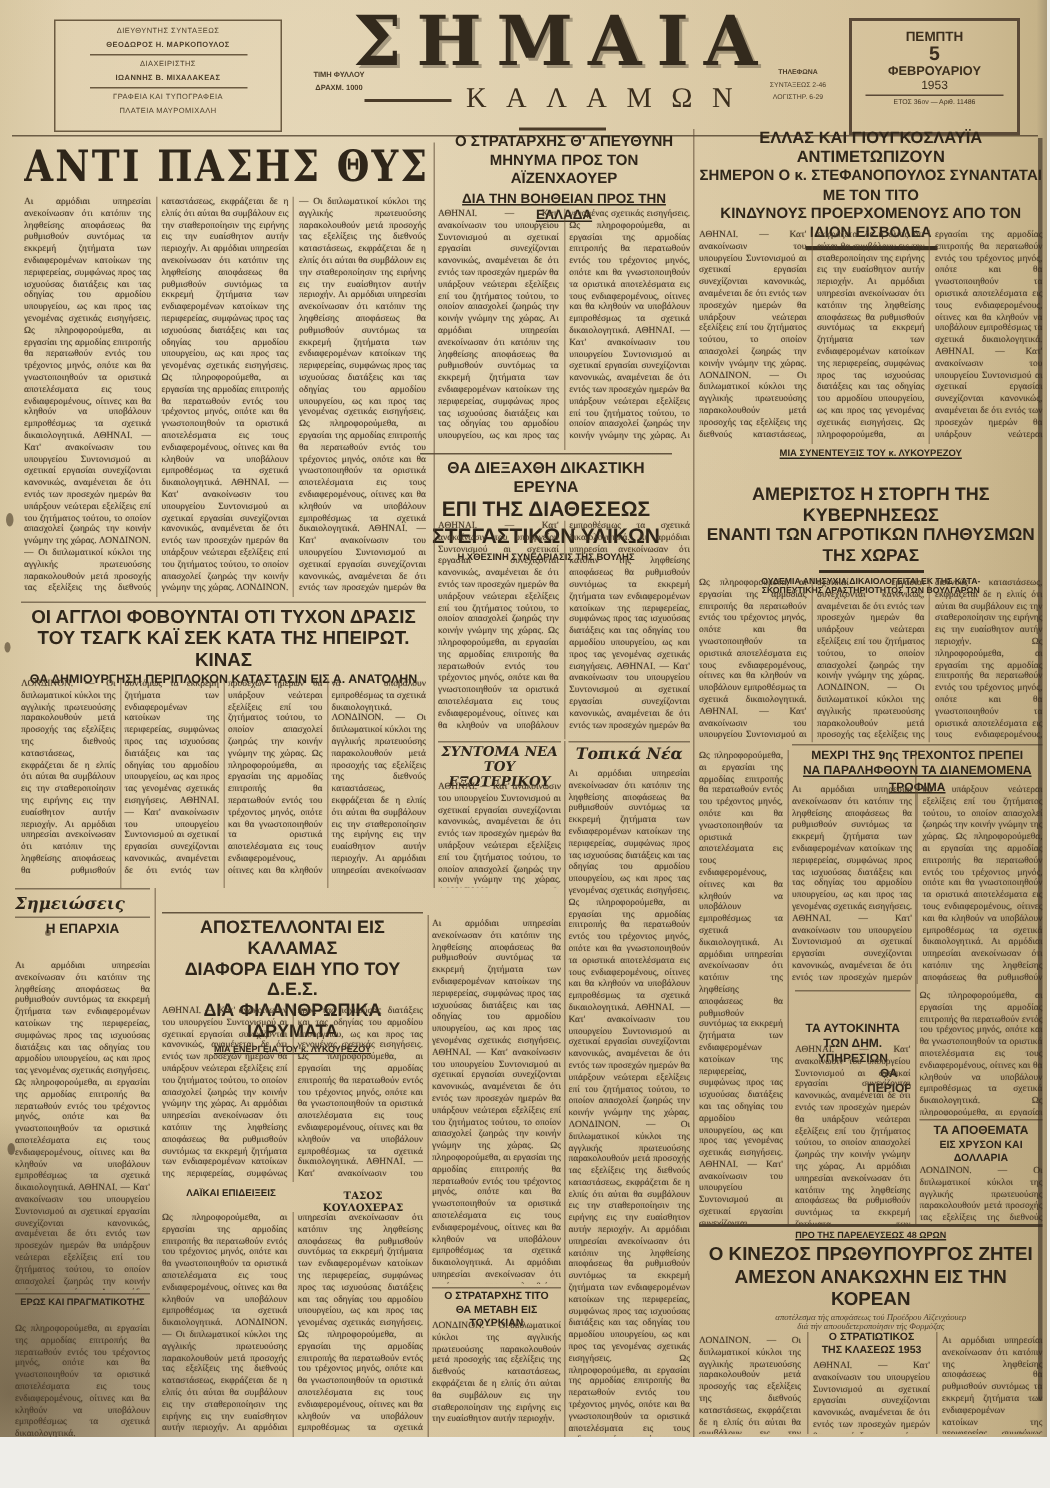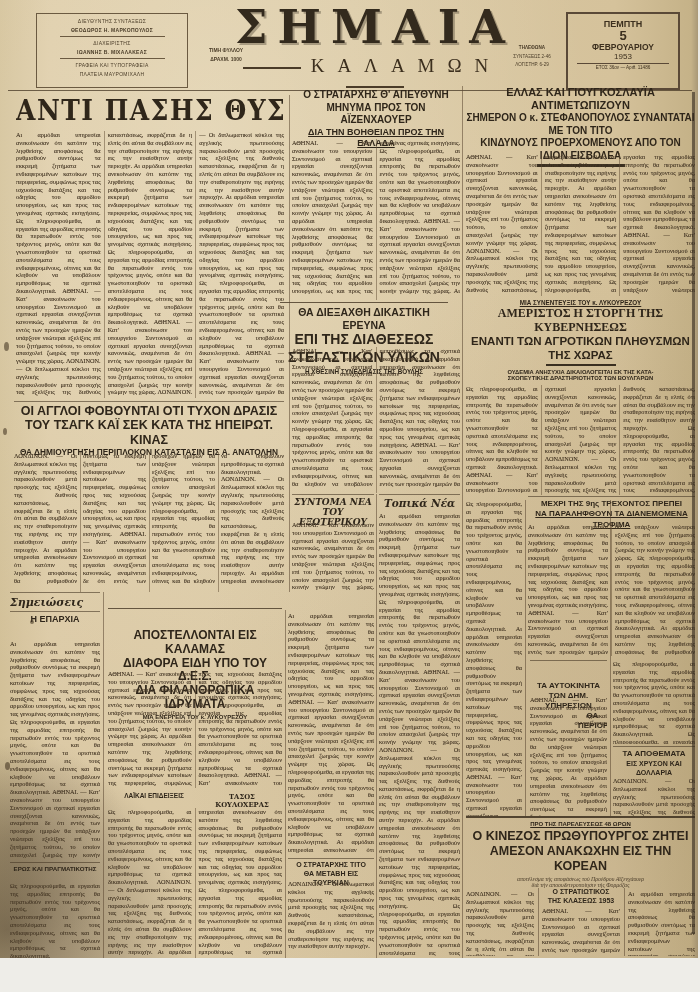--- a/index.html
+++ b/index.html
@@ -108,21 +108,21 @@
 
     <div class="blk ctr" style="left:280px;top:302px;width:168px;border-top:1.5px solid rgba(70,55,36,.8);padding-top:3px;">
       <div class="hl-sans" style="font-size:10.5px;line-height:1.2;">ΘΑ ΔΙΕΞΑΧΘΗ ΔΙΚΑΣΤΙΚΗ ΕΡΕΥΝΑ</div>
       <div class="hl-sans" style="font-size:14px;line-height:1.25;">ΕΠΙ ΤΗΣ ΔΙΑΘΕΣΕΩΣ ΣΤΕΓΑΣΤΙΚΩΝ ΥΛΙΚΩΝ</div>
       <div class="hl-sans" style="font-size:6.3px;margin-top:2px;">Η ΧΘΕΣΙΝΗ ΣΥΝΕΔΡΙΑΣΙΣ ΤΗΣ ΒΟΥΛΗΣ</div>
     </div>
     <div class="blk bt cols2" style="left:292px;top:347px;width:168px;height:146px;">ΑΘΗΝΑΙ. — Κατ' ανακοίνωσιν του υπουργείου Συντονισμού αι σχετικαί εργασίαι συνεχίζονται κανονικώς, αναμένεται δε ότι εντός των προσεχών ημερών θα υπάρξουν νεώτεραι εξελίξεις επί του ζητήματος τούτου, το οποίον απασχολεί ζωηρώς την κοινήν γνώμην της χώρας. Ως πληροφορούμεθα, αι εργασίαι της αρμοδίας επιτροπής θα περατωθούν εντός του τρέχοντος μηνός, οπότε και θα γνωστοποιηθούν τα οριστικά αποτελέσματα εις τους ενδιαφερομένους, οίτινες και θα κληθούν να υποβάλουν εμπροθέσμως τα σχετικά δικαιολογητικά. Αι αρμόδιαι υπηρεσίαι ανεκοίνωσαν ότι κατόπιν της ληφθείσης αποφάσεως θα ρυθμισθούν συντόμως τα εκκρεμή ζητήματα των ενδιαφερομένων κατοίκων της περιφερείας, συμφώνως προς τας ισχυούσας διατάξεις και τας οδηγίας του αρμοδίου υπουργείου, ως και προς τας γενομένας σχετικάς εισηγήσεις. ΑΘΗΝΑΙ. — Κατ' ανακοίνωσιν του υπουργείου Συντονισμού αι σχετικαί εργασίαι συνεχίζονται κανονικώς, αναμένεται δε ότι εντός των προσεχών ημερών θα υπάρξουν νεώτεραι εξελίξεις επί του ζητήματος τούτου, το οποίον απασχολεί ζωηρώς την κοινήν γνώμην της χώρας. Ως πληροφορούμεθα, αι εργασίαι της αρμοδίας επιτροπής θα περατωθούν εντός του τρέχοντος μηνός, οπότε και θα γνωστοποιηθούν τα οριστικά αποτελέσματα εις τους ενδιαφερομένους, οίτινες και θα κληθούν να υποβάλουν εμπροθέσμως τα σχετικά δικαιολογητικά. Αι αρμόδιαι υπηρεσίαι ανεκοίνωσαν ότι κατόπιν της ληφθείσης αποφάσεως θα ρυθμισθούν συντόμως τα εκκρεμή ζητήματα των ενδιαφερομένων κατοίκων της περιφερείας, συμφώνως προς τας ισχυούσας διατάξεις και τας οδηγίας του αρμοδίου υπουργείου, ως και προς τας γενομένας σχετικάς εισηγήσεις. ΑΘΗΝΑΙ. — Κατ' ανακοίνωσιν του υπουργείου Συντονισμού αι σχετικαί εργασίαι συνεχίζονται κανονικώς, αναμένεται δε ότι εντός των προσεχών ημερών θα υπάρξουν νεώτεραι εξελίξεις επί του ζητήματος τούτου, το οποίον απασχολεί ζωηρώς την κοινήν γνώμην της χώρας. Ως πληροφορούμεθα, αι εργασίαι της αρμοδίας επιτροπής θα περατωθούν εντός του τρέχοντος μηνός, οπότε και θα γνωστοποιηθούν τα οριστικά αποτελέσματα εις τους ενδιαφερομένους, οίτινες και θα κληθούν να υποβάλουν εμπροθέσμως τα σχετικά δικαιολογητικά. Αι αρμόδιαι υπηρεσίαι ανεκοίνωσαν ότι κατόπιν της ληφθείσης αποφάσεως θα ρυθμισθούν συντόμως τα εκκρεμή ζητήματα των ενδιαφερομένων κατοίκων της περιφερείας, συμφώνως προς τας ισχυούσας διατάξεις και τας οδηγίας του αρμοδίου υπουργείου, ως και προς τας γενομένας σχετικάς εισηγήσεις.</div>
 
     <div class="blk ctr" style="left:466px;top:299px;width:229px;">
       <div class="hl-sans underl" style="font-size:6.3px;">ΜΙΑ ΣΥΝΕΝΤΕΥΞΙΣ ΤΟΥ κ. ΛΥΚΟΥΡΕΖΟΥ</div>
-      <div class="hl-sans" style="font-size:12px;line-height:1.2;margin-top:0;font-family:Liberation Serif, serif;">ΑΜΕΡΙΣΤΟΣ Η ΣΤΟΡΓΗ ΤΗΣ ΚΥΒΕΡΝΗΣΕΩΣ</div>
+      <div class="hl-sans" style="font-size:12px;line-height:1.2;margin-top:16px;">ΑΜΕΡΙΣΤΟΣ Η ΣΤΟΡΓΗ ΤΗΣ ΚΥΒΕΡΝΗΣΕΩΣ</div>
       <div class="hl-sans" style="font-size:11.5px;line-height:1.2;">ΕΝΑΝΤΙ ΤΩΝ ΑΓΡΟΤΙΚΩΝ ΠΛΗΘΥΣΜΩΝ ΤΗΣ ΧΩΡΑΣ</div>
       <div class="bar" style="width:70px;height:2px;"></div>
       <div class="hl-sans" style="font-size:5.8px;margin-top:3px;">ΟΥΔΕΜΙΑ ΑΝΗΣΥΧΙΑ ΔΙΚΑΙΟΛΟΓΕΙΤΑΙ ΕΚ ΤΗΣ ΚΑΤΑ-</div>
       <div class="hl-sans" style="font-size:5.8px;">ΣΚΟΠΕΥΤΙΚΗΣ ΔΡΑΣΤΗΡΙΟΤΗΤΟΣ ΤΩΝ ΒΟΥΛΓΑΡΩΝ</div>
     </div>
     <div class="blk bt cols3" style="left:466px;top:385px;width:229px;height:110px;">Ως πληροφορούμεθα, αι εργασίαι της αρμοδίας επιτροπής θα περατωθούν εντός του τρέχοντος μηνός, οπότε και θα γνωστοποιηθούν τα οριστικά αποτελέσματα εις τους ενδιαφερομένους, οίτινες και θα κληθούν να υποβάλουν εμπροθέσμως τα σχετικά δικαιολογητικά. ΑΘΗΝΑΙ. — Κατ' ανακοίνωσιν του υπουργείου Συντονισμού αι σχετικαί εργασίαι συνεχίζονται κανονικώς, αναμένεται δε ότι εντός των προσεχών ημερών θα υπάρξουν νεώτεραι εξελίξεις επί του ζητήματος τούτου, το οποίον απασχολεί ζωηρώς την κοινήν γνώμην της χώρας. ΛΟΝΔΙΝΟΝ. — Οι διπλωματικοί κύκλοι της αγγλικής πρωτευούσης παρακολουθούν μετά προσοχής τας εξελίξεις της διεθνούς καταστάσεως, εκφράζεται δε η ελπίς ότι αύται θα συμβάλουν εις την σταθεροποίησιν της ειρήνης εις την ευαίσθητον αυτήν περιοχήν. Ως πληροφορούμεθα, αι εργασίαι της αρμοδίας επιτροπής θα περατωθούν εντός του τρέχοντος μηνός, οπότε και θα γνωστοποιηθούν τα οριστικά αποτελέσματα εις τους ενδιαφερομένους, οίτινες και θα κληθούν να υποβάλουν εμπροθέσμως τα σχετικά δικαιολογητικά. ΑΘΗΝΑΙ. — Κατ' ανακοίνωσιν του υπουργείου Συντονισμού αι σχετικαί εργασίαι συνεχίζονται κανονικώς, αναμένεται δε ότι εντός των προσεχών ημερών θα υπάρξουν νεώτεραι εξελίξεις επί του ζητήματος τούτου, το οποίον απασχολεί ζωηρώς την κοινήν γνώμην της χώρας. ΛΟΝΔΙΝΟΝ. — Οι διπλωματικοί κύκλοι της αγγλικής πρωτευούσης παρακολουθούν μετά προσοχής τας εξελίξεις της διεθνούς καταστάσεως, εκφράζεται δε η ελπίς ότι αύται θα συμβάλουν εις την σταθεροποίησιν της ειρήνης εις την ευαίσθητον αυτήν περιοχήν. Ως πληροφορούμεθα, αι εργασίαι της αρμοδίας επιτροπής θα περατωθούν εντός του τρέχοντος μηνός, οπότε και θα γνωστοποιηθούν τα οριστικά αποτελέσματα εις τους ενδιαφερομένους, οίτινες και θα κληθούν να υποβάλουν εμπροθέσμως τα σχετικά δικαιολογητικά. ΑΘΗΝΑΙ. — Κατ' ανακοίνωσιν του υπουργείου Συντονισμού αι σχετικαί εργασίαι συνεχίζονται κανονικώς, αναμένεται δε ότι εντός των προσεχών ημερών θα υπάρξουν νεώτεραι εξελίξεις επί του ζητήματος τούτου, το οποίον απασχολεί ζωηρώς την κοινήν γνώμην της χώρας. ΛΟΝΔΙΝΟΝ. — Οι διπλωματικοί κύκλοι της αγγλικής πρωτευούσης παρακολουθούν μετά προσοχής τας εξελίξεις της διεθνούς καταστάσεως, εκφράζεται δε η ελπίς ότι αύται θα συμβάλουν εις την σταθεροποίησιν της ειρήνης εις την ευαίσθητον αυτήν περιοχήν.</div>
 
     <div class="blk ctr" style="left:14px;top:401px;width:270px;border-top:1px solid rgba(70,55,36,.6);padding-top:2px;">
       <div class="hl-sans" style="font-size:12.5px;line-height:1.15;">ΟΙ ΑΓΓΛΟΙ ΦΟΒΟΥΝΤΑΙ ΟΤΙ ΤΥΧΟΝ ΔΡΑΣΙΣ</div>
       <div class="hl-sans" style="font-size:12.5px;line-height:1.15;">ΤΟΥ ΤΣΑΓΚ ΚΑΪ ΣΕΚ ΚΑΤΑ ΤΗΣ ΗΠΕΙΡΩΤ. ΚΙΝΑΣ</div>
@@ -167,21 +167,21 @@
       <div style="font-size:5.8px;font-style:italic;">διά τήν αποουδετεροποίησιν τής Φορμόζας</div>
     </div>
     <div class="blk bt" style="left:466px;top:890px;width:68px;height:66px;">ΛΟΝΔΙΝΟΝ. — Οι διπλωματικοί κύκλοι της αγγλικής πρωτευούσης παρακολουθούν μετά προσοχής τας εξελίξεις της διεθνούς καταστάσεως, εκφράζεται δε η ελπίς ότι αύται θα συμβάλουν εις την σταθεροποίησιν της ειρήνης εις την ευαίσθητον αυτήν περιοχήν.</div>
     <div class="blk ctr" style="left:542px;top:888px;width:78px;">
       <div class="hl-sans" style="font-size:7px;line-height:1.25;">Ο ΣΤΡΑΤΙΩΤΙΚΟΣ</div>
       <div class="hl-sans" style="font-size:7px;line-height:1.25;">ΤΗΣ ΚΛΑΣΕΩΣ 1953</div>
     </div>
     <div class="blk bt" style="left:542px;top:907px;width:78px;height:49px;">ΑΘΗΝΑΙ. — Κατ' ανακοίνωσιν του υπουργείου Συντονισμού αι σχετικαί εργασίαι συνεχίζονται κανονικώς, αναμένεται δε ότι εντός των προσεχών ημερών θα υπάρξουν νεώτεραι εξελίξεις επί του ζητήματος τούτου, το οποίον απασχολεί ζωηρώς την κοινήν γνώμην της χώρας.</div>
     <div class="blk bt" style="left:628px;top:890px;width:67px;height:66px;">Αι αρμόδιαι υπηρεσίαι ανεκοίνωσαν ότι κατόπιν της ληφθείσης αποφάσεως θα ρυθμισθούν συντόμως τα εκκρεμή ζητήματα των ενδιαφερομένων κατοίκων της περιφερείας, συμφώνως προς τας ισχυούσας διατάξεις και τας οδηγίας του αρμοδίου υπουργείου, ως και προς τας γενομένας σχετικάς εισηγήσεις.</div>
 
-    <div class="blk ctr" style="left:108px;top:608px;width:174px;border-top:1.5px solid rgba(70,55,36,.8);padding-top:20px;">
+    <div class="blk ctr" style="left:108px;top:608px;width:174px;border-top:1.5px solid rgba(70,55,36,.8);padding-top:3px;">
       <div class="hl-sans" style="font-size:12px;line-height:1.15;">ΑΠΟΣΤΕΛΛΟΝΤΑΙ ΕΙΣ ΚΑΛΑΜΑΣ</div>
       <div class="hl-sans" style="font-size:12px;line-height:1.15;">ΔΙΑΦΟΡΑ ΕΙΔΗ ΥΠΟ ΤΟΥ Δ.Ε.Σ.</div>
       <div class="hl-sans" style="font-size:12px;line-height:1.15;">ΔΙΑ ΦΙΛΑΝΘΡΩΠΙΚΑ ΙΔΡΥΜΑΤΑ</div>
       <div class="hl-sans underl" style="font-size:6px;margin-top:2px;">ΜΙΑ ΕΝΕΡΓΕΙΑ ΤΟΥ κ. ΛΥΚΟΥΡΕΖΟΥ</div>
     </div>
     <div class="blk bt cols2" style="left:108px;top:670px;width:174px;height:118px;">ΑΘΗΝΑΙ. — Κατ' ανακοίνωσιν του υπουργείου Συντονισμού αι σχετικαί εργασίαι συνεχίζονται κανονικώς, αναμένεται δε ότι εντός των προσεχών ημερών θα υπάρξουν νεώτεραι εξελίξεις επί του ζητήματος τούτου, το οποίον απασχολεί ζωηρώς την κοινήν γνώμην της χώρας. Αι αρμόδιαι υπηρεσίαι ανεκοίνωσαν ότι κατόπιν της ληφθείσης αποφάσεως θα ρυθμισθούν συντόμως τα εκκρεμή ζητήματα των ενδιαφερομένων κατοίκων της περιφερείας, συμφώνως προς τας ισχυούσας διατάξεις και τας οδηγίας του αρμοδίου υπουργείου, ως και προς τας γενομένας σχετικάς εισηγήσεις. Ως πληροφορούμεθα, αι εργασίαι της αρμοδίας επιτροπής θα περατωθούν εντός του τρέχοντος μηνός, οπότε και θα γνωστοποιηθούν τα οριστικά αποτελέσματα εις τους ενδιαφερομένους, οίτινες και θα κληθούν να υποβάλουν εμπροθέσμως τα σχετικά δικαιολογητικά. ΑΘΗΝΑΙ. — Κατ' ανακοίνωσιν του υπουργείου Συντονισμού αι σχετικαί εργασίαι συνεχίζονται κανονικώς, αναμένεται δε ότι εντός των προσεχών ημερών θα υπάρξουν νεώτεραι εξελίξεις επί του ζητήματος τούτου, το οποίον απασχολεί ζωηρώς την κοινήν γνώμην της χώρας. Αι αρμόδιαι υπηρεσίαι ανεκοίνωσαν ότι κατόπιν της ληφθείσης αποφάσεως θα ρυθμισθούν συντόμως τα εκκρεμή ζητήματα των ενδιαφερομένων κατοίκων της περιφερείας, συμφώνως προς τας ισχυούσας διατάξεις και τας οδηγίας του αρμοδίου υπουργείου, ως και προς τας γενομένας σχετικάς εισηγήσεις. Ως πληροφορούμεθα, αι εργασίαι της αρμοδίας επιτροπής θα περατωθούν εντός του τρέχοντος μηνός, οπότε και θα γνωστοποιηθούν τα οριστικά αποτελέσματα εις τους ενδιαφερομένους, οίτινες και θα κληθούν να υποβάλουν εμπροθέσμως τα σχετικά δικαιολογητικά.</div>
     <div class="blk ctr hl-sans" style="left:112px;top:792px;width:84px;font-size:6.5px;">ΛΑΪΚΑΙ ΕΠΙΔΕΙΞΕΙΣ</div>
     <div class="blk ctr hl-serif" style="left:202px;top:793px;width:80px;font-size:6.8px;">ΤΑΣΟΣ ΚΟΥΛΟΧΕΡΑΣ</div>
     <div class="blk bt cols2" style="left:108px;top:808px;width:174px;height:150px;">Ως πληροφορούμεθα, αι εργασίαι της αρμοδίας επιτροπής θα περατωθούν εντός του τρέχοντος μηνός, οπότε και θα γνωστοποιηθούν τα οριστικά αποτελέσματα εις τους ενδιαφερομένους, οίτινες και θα κληθούν να υποβάλουν εμπροθέσμως τα σχετικά δικαιολογητικά. ΛΟΝΔΙΝΟΝ. — Οι διπλωματικοί κύκλοι της αγγλικής πρωτευούσης παρακολουθούν μετά προσοχής τας εξελίξεις της διεθνούς καταστάσεως, εκφράζεται δε η ελπίς ότι αύται θα συμβάλουν εις την σταθεροποίησιν της ειρήνης εις την ευαίσθητον αυτήν περιοχήν. Αι αρμόδιαι υπηρεσίαι ανεκοίνωσαν ότι κατόπιν της ληφθείσης αποφάσεως θα ρυθμισθούν συντόμως τα εκκρεμή ζητήματα των ενδιαφερομένων κατοίκων της περιφερείας, συμφώνως προς τας ισχυούσας διατάξεις και τας οδηγίας του αρμοδίου υπουργείου, ως και προς τας γενομένας σχετικάς εισηγήσεις. Ως πληροφορούμεθα, αι εργασίαι της αρμοδίας επιτροπής θα περατωθούν εντός του τρέχοντος μηνός, οπότε και θα γνωστοποιηθούν τα οριστικά αποτελέσματα εις τους ενδιαφερομένους, οίτινες και θα κληθούν να υποβάλουν εμπροθέσμως τα σχετικά δικαιολογητικά. ΛΟΝΔΙΝΟΝ. — Οι διπλωματικοί κύκλοι της αγγλικής πρωτευούσης παρακολουθούν μετά προσοχής τας εξελίξεις της διεθνούς καταστάσεως, εκφράζεται δε η ελπίς ότι αύται θα συμβάλουν εις την σταθεροποίησιν της ειρήνης εις την ευαίσθητον αυτήν περιοχήν. Αι αρμόδιαι υπηρεσίαι ανεκοίνωσαν ότι κατόπιν της ληφθείσης αποφάσεως θα ρυθμισθούν συντόμως τα εκκρεμή ζητήματα των ενδιαφερομένων κατοίκων της περιφερείας, συμφώνως προς τας ισχυούσας διατάξεις και τας οδηγίας του αρμοδίου υπουργείου, ως και προς τας γενομένας σχετικάς εισηγήσεις.</div>
 

